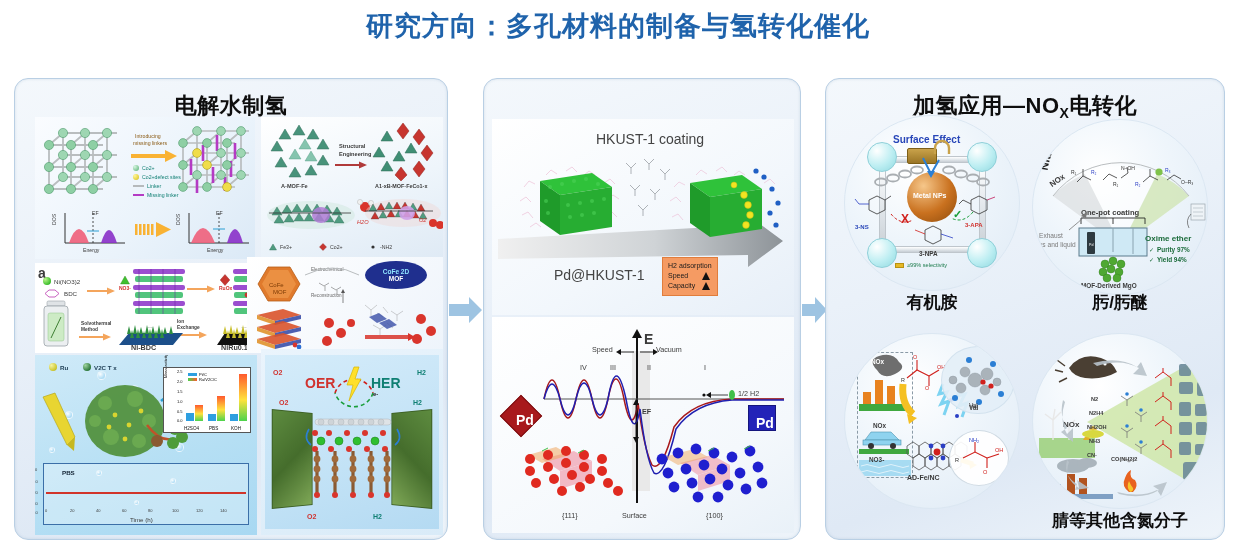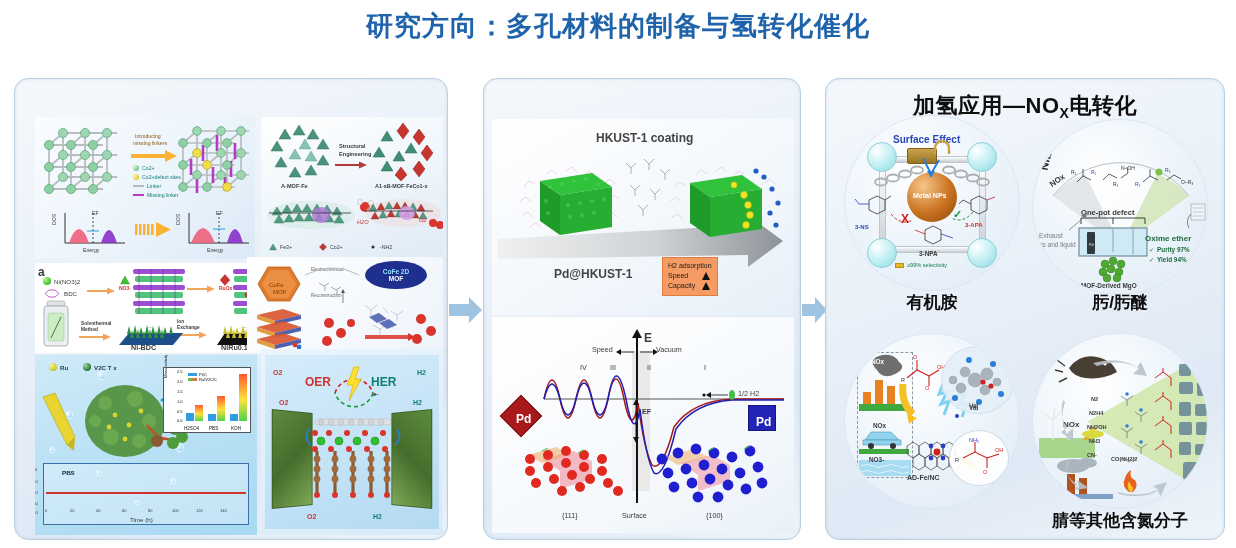--- a/index.html
+++ b/index.html
@@ -65,21 +65,21 @@
   .mini-label { position:absolute; font-size:5.2px; color:#3b3b3b; white-space:nowrap;
                 font-family:"Liberation Sans",sans-serif; }
   .mini-label.red   { color:#d0322e; }
   .mini-label.brown { color:#8a5a14; }
   .mini-label.teal  { color:#0f7f73; }
   .mini-label.blue  { color:#2846b8; }
   .mini-label.white { color:#ffffff; }
   .mini-label.b     { font-weight:bold; }
   .mini-label.sz6   { font-size:6.2px; }
   .mini-label.sz7   { font-size:7.2px; }
-  .mini-label.sz8   { font-size:12px;font-weight:bold; }
+  .mini-label.sz8   { font-size:14px; }
 
   .legend-row { position:absolute; display:flex; align-items:center; gap:3px; }
   .legend-dot { width:6px;height:6px;border-radius:50%;
                 background:radial-gradient(circle at 30% 30%,#d6f5e0,#79c493 70%,#4f9c6c); }
   .legend-dot.yel { background:radial-gradient(circle at 30% 30%,#fff59a,#e3d03c 70%,#ab9a12); }
   .legend-line{ width:11px;height:2.5px;background:#b6babc; }
   .legend-line.mag{ background:#b43bc4; }
 
   
   #p1-bar-chart{ position:absolute; left:128px; top:12px; width:88px; height:66px;
@@ -159,20 +159,21 @@
   <path d="M322 46 L322 58" stroke="#8fb4d8" stroke-width="1.4" fill="none"></path>
   <path d="M322 70 l-4 -9 l8 0 z" fill="#8fb4d8"></path>
   <path d="M636 46 L636 58" stroke="#8fb4d8" stroke-width="1.4" fill="none"></path>
   <path d="M636 70 l-4 -9 l8 0 z" fill="#8fb4d8"></path>
   <path d="M904 46 L904 58" stroke="#8fb4d8" stroke-width="1.4" fill="none"></path>
   <path d="M904 70 l-4 -9 l8 0 z" fill="#8fb4d8"></path>
   <path d="M150 34 L322 34" stroke="#8fb4d8" stroke-width="1.2" fill="none" opacity="0"></path>
 </svg>
 
 <div class="panel" id="panel-1">
+  <div class="panel-title">电解水制氢</div>
 
   <div class="fig" id="p1-fig-a">
 
     <svg style="position:absolute;left:6px;top:6px;width:84px;height:84px;">
       <g stroke="#b9bdbf" stroke-width="1.8" fill="none">
         <path d="M8 22 H62 M8 44 H62 M8 66 H62"></path>
         <path d="M8 22 V66 M30 22 V66 M52 22 V66"></path>
         <path d="M22 10 H76 M22 32 H76 M22 54 H76"></path>
         <path d="M22 10 V54 M44 10 V54 M66 10 V54"></path>
         <path d="M8 22 L22 10 M30 22 L44 10 M52 22 L66 10
@@ -1169,21 +1170,21 @@
       <text x="22" y="10" font-size="5" fill="#2b3fc4" font-family="Liberation Sans">R₂</text>
       <text x="2" y="10" font-size="5" fill="#333" font-family="Liberation Sans">R₁</text>
       <text x="52" y="6" font-size="5" fill="#333" font-family="Liberation Sans">N–OH</text>
       <text x="44" y="22" font-size="5" fill="#333" font-family="Liberation Sans">R₁</text>
       <text x="66" y="22" font-size="5" fill="#2b3fc4" font-family="Liberation Sans">R₂</text>
       <text x="96" y="8" font-size="5" fill="#2b3fc4" font-family="Liberation Sans">R₃</text>
       <circle cx="90" cy="8" r="3.6" fill="#7fc24a"></circle>
       <text x="112" y="20" font-size="5" fill="#333" font-family="Liberation Sans">O–R₃</text>
     </svg>
 
-    <div class="mini-label b" style="left:48px;top:88px;font-size:7.6px;">One-pot defect</div>
+    <div class="mini-label b" style="left:48px;top:88px;font-size:7.6px;">One-pot coating</div>
     <svg style="position:absolute;left:44px;top:96px;width:72px;height:10px;">
       <path d="M4 8 V2 H68 V8" stroke="#111" stroke-width=".8" fill="none"></path>
       <path d="M36 2 V8" stroke="#111" stroke-width=".8"></path>
     </svg>
 
     <svg style="position:absolute;left:44px;top:104px;width:72px;height:36px;">
       <rect x="2" y="4" width="68" height="28" fill="#cfe9f5" stroke="#5b7a8c" stroke-width="1"></rect>
       <rect x="10" y="8" width="8" height="22" fill="#2e3a40" rx="1"></rect>
       <path d="M36 4 V28" stroke="#8aa3b0" stroke-width="1"></path>
       <path d="M56 4 V30" stroke="#8aa3b0" stroke-width="1"></path>

